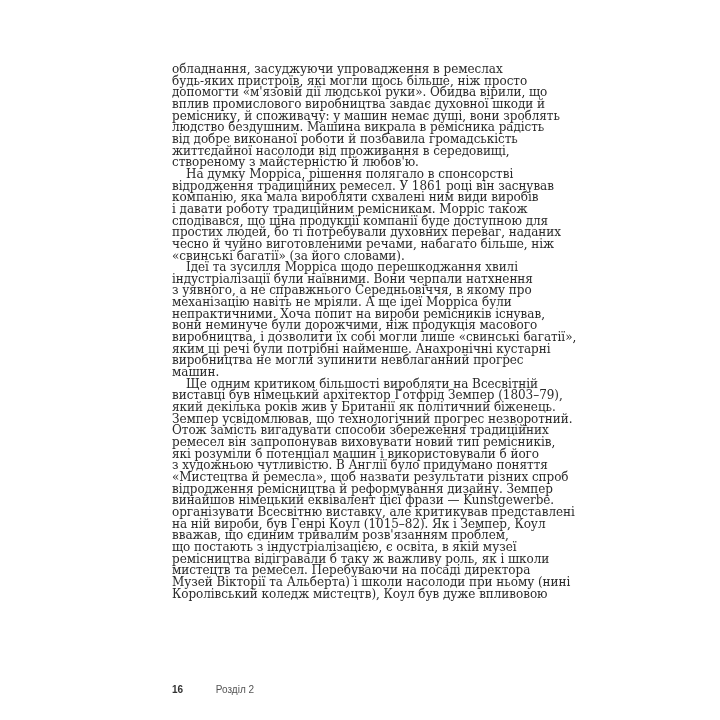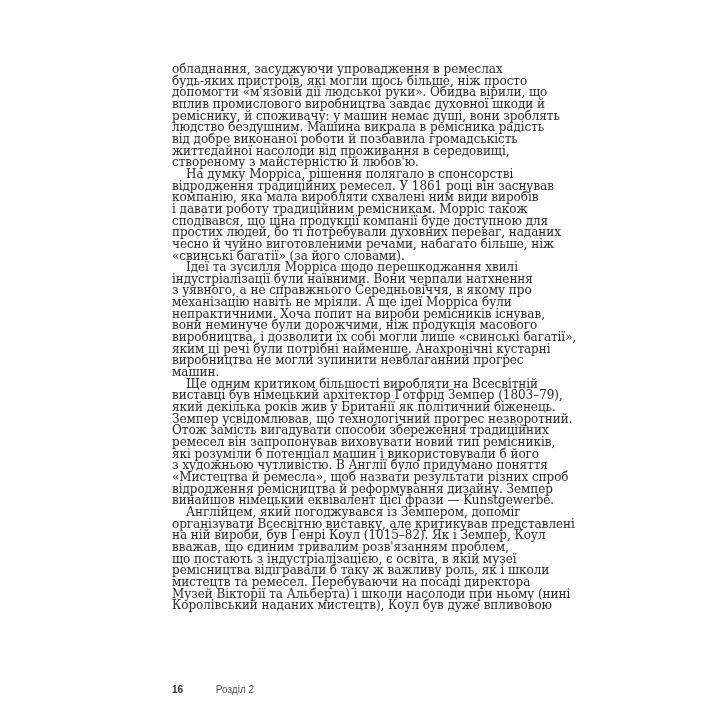--- a/index.html
+++ b/index.html
@@ -67,28 +67,27 @@
       <span class="line">Земпер усвідомлював, що технологічний прогрес незворотний.</span>
       <span class="line">Отож замість вигадувати способи збереження традиційних</span>
       <span class="line">ремесел він запропонував виховувати новий тип ремісників,</span>
       <span class="line">які розуміли б потенціал машин і використовували б його</span>
       <span class="line">з художньою чутливістю. В Англії було придумано поняття</span>
       <span class="line">«Мистецтва й ремесла», щоб назвати результати різних спроб</span>
       <span class="line">відродження ремісництва й реформування дизайну. Земпер</span>
       <span class="line">винайшов німецький еквівалент цієї фрази — Kunstgewerbe.</span>
     </div>
     <div>
-      <span class="line indent">Англійцем, який погоджувався із Земпером, допоміг</span>
       <span class="line">організувати Всесвітню виставку, але критикував представлені</span>
       <span class="line">на ній вироби, був Генрі Коул (1015–82). Як і Земпер, Коул</span>
       <span class="line">вважав, що єдиним тривалим розв'язанням проблем,</span>
       <span class="line">що постають з індустріалізацією, є освіта, в якій музеї</span>
       <span class="line">ремісництва відігравали б таку ж важливу роль, як і школи</span>
       <span class="line">мистецтв та ремесел. Перебуваючи на посаді директора</span>
       <span class="line">Музей Вікторії та Альберта) і школи насолоди при ньому (нині</span>
-      <span class="line">Королівський наданих мистецтв), Коул був дуже впливовою</span>
+      <span class="line">Королівський коледж мистецтв), Коул був дуже впливовою</span>
     </div>
   </div>
 
 <div class="footer">
   <span class="page-num">16</span>
   <span class="chapter">Розділ 2</span>
 </div>
 
 </body></html>

